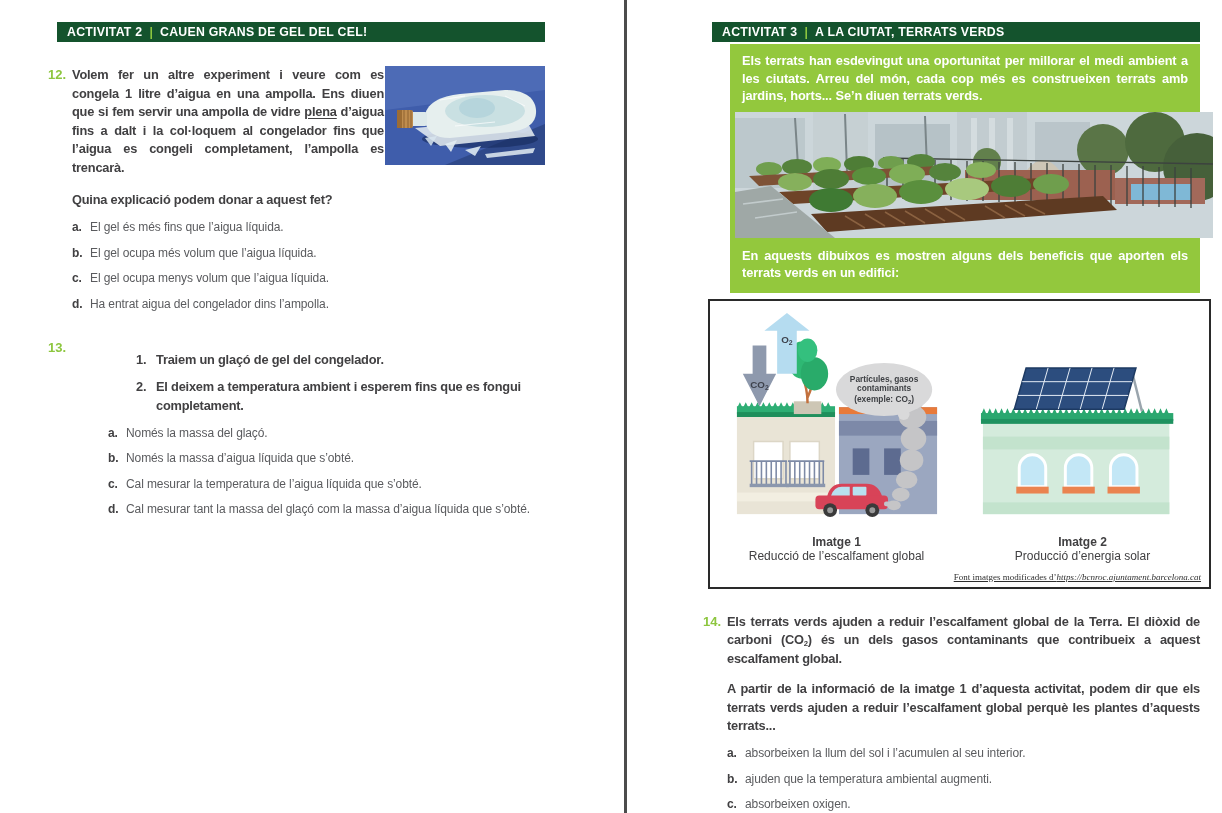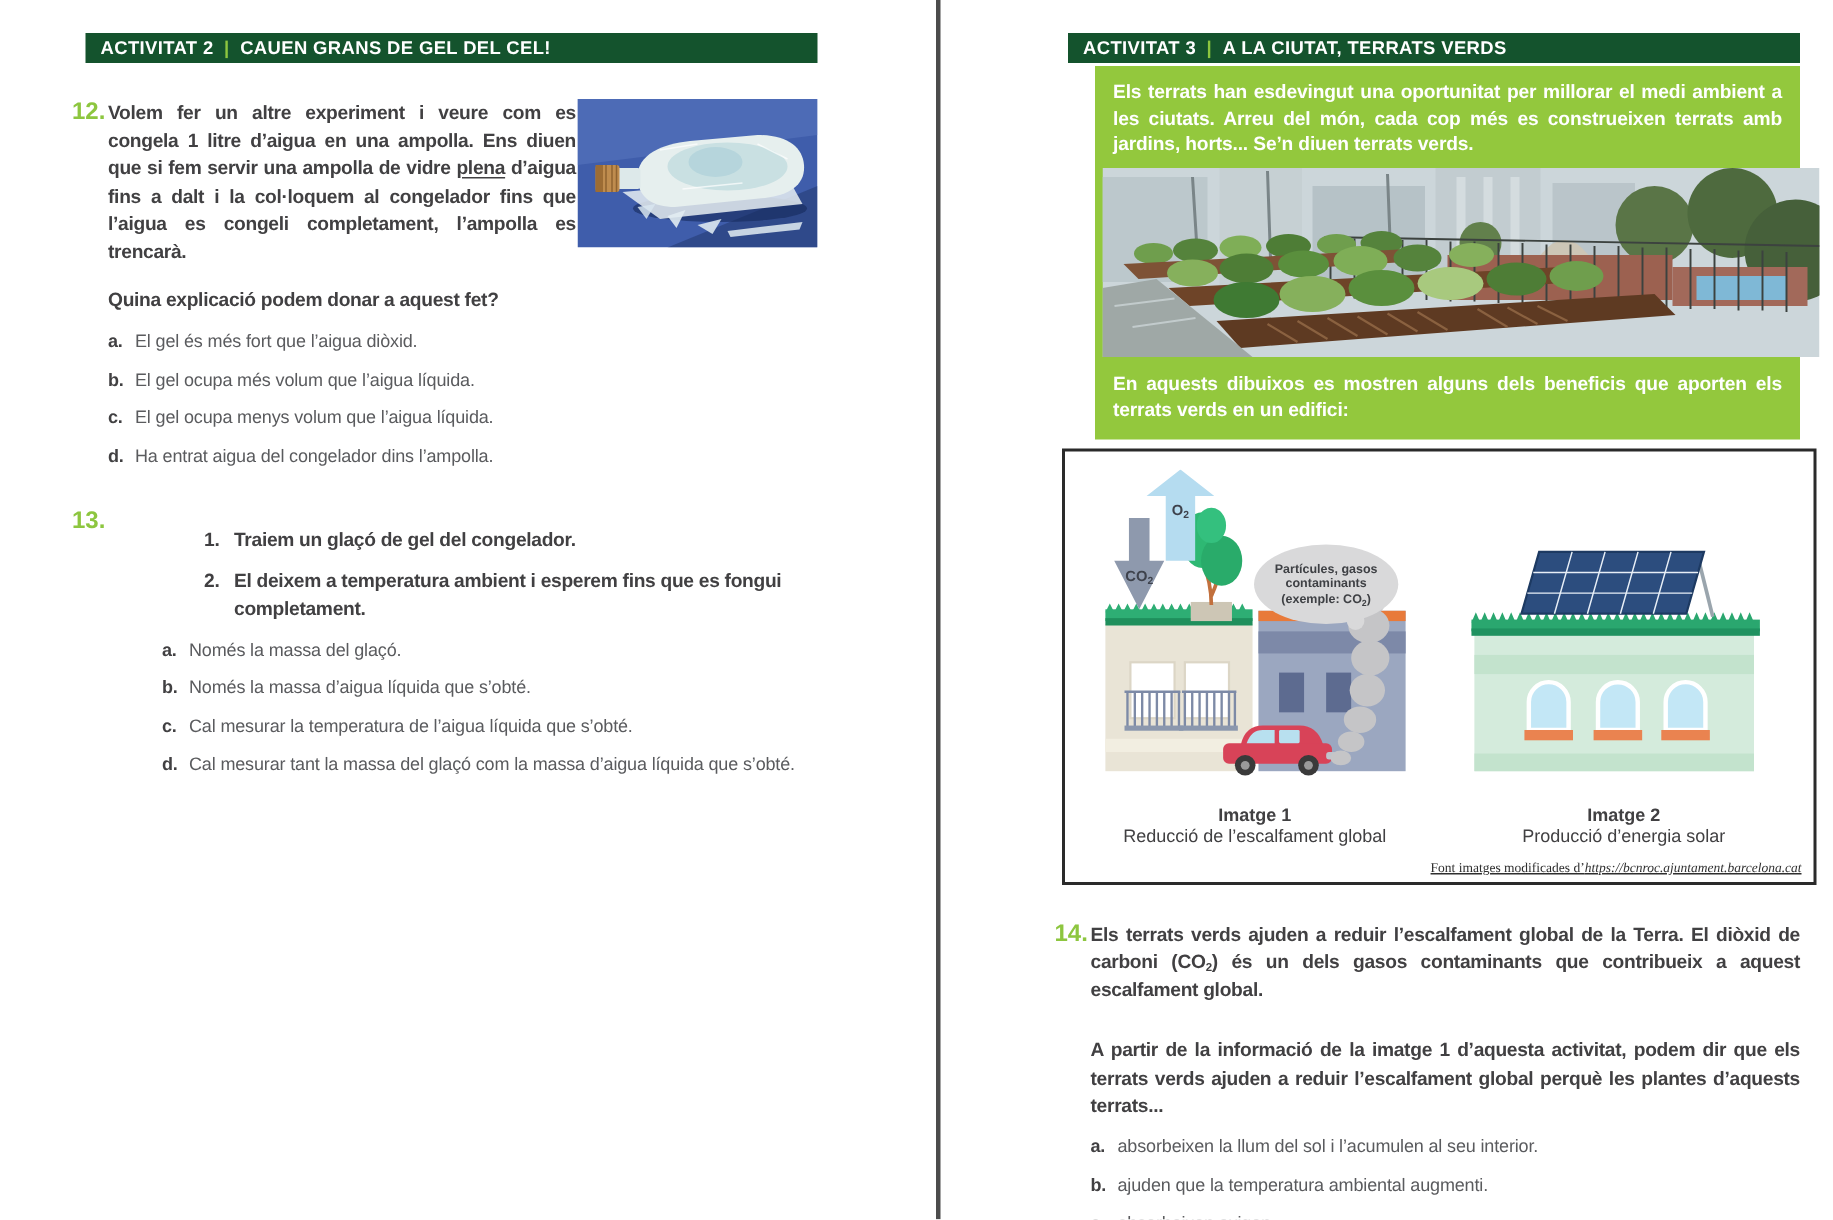--- a/index.html
+++ b/index.html
@@ -8,21 +8,21 @@
   .center-divider{position:absolute;left:624px;top:0;width:3px;height:813px;background:#4c4c4c;}
   .page{position:absolute;top:22px;width:497px;}
   .page-left{left:48px;}
   .page-right{left:703px;}
 
   .act-bar{margin-left:9px;height:20px;line-height:20px;background:#14532d;color:#ffffff;
            font-weight:bold;font-size:12.3px;letter-spacing:.25px;padding:0 10px;white-space:nowrap;}
   .act-bar .sep{color:#8dc63f;font-weight:bold;padding:0 7px;}
 
   .question{display:flex;margin-top:24px;}
-  .q-num{width:24px;flex:none;color:#8dc63f;font-weight:bold;font-size:16px;line-height:18.5px;}
+  .q-num{width:24px;flex:none;color:#8dc63f;font-weight:bold;font-size:13px;line-height:18.5px;}
   .q-content{flex:1;font-size:12.8px;line-height:18.5px;}
   .q-body{margin:0;color:#414042;font-weight:bold;letter-spacing:-.2px;text-align:justify;}
   .sub-question{margin:14px 0 0;color:#414042;font-weight:bold;letter-spacing:-.2px;text-align:justify;}
   .u{text-decoration:underline;text-underline-offset:2px;}
 
   .q12-row{display:flex;align-items:flex-start;}
   .q12-text{width:312px;flex:none;}
   .q12-photo{display:block;margin-left:auto;flex:none;}
 
   .options{margin-top:6px;}
@@ -41,21 +41,21 @@
 
   .diagram-box{margin:6px 0 0 5px;width:483px;border:2px solid #2a2a2a;background:#ffffff;padding:12px 8px 5px;}
   .diagram-row{display:flex;justify-content:center;gap:26px;}
   .diagram-col{width:220px;text-align:center;}
   .cap-title{margin-top:10px;font-size:12px;font-weight:bold;color:#414042;}
   .cap-sub{font-size:12px;color:#414042;}
   .source-line{margin-top:9px;text-align:right;font-family:"Liberation Serif","DejaVu Serif",serif;
                font-size:9px;color:#2f2f2f;text-decoration:underline;}
   .source-line .url{font-style:italic;}
 
-  .q14 p + p{margin-top:22px;}
+  .q14 p + p{margin-top:12px;}
   sub{font-size:.6em;vertical-align:-.28em;line-height:0;}
 
   .bubble-t{font-size:8.5px;font-weight:bold;fill:#3e4044;text-anchor:middle;}
   .arrow-t{font-size:10px;font-weight:bold;fill:#3e424c;text-anchor:middle;}
 </style>
 </head>
 <body>
 
 <div class="sheet">
   <div class="center-divider"></div>
@@ -87,21 +87,21 @@
             <polygon points="60,78 72,74 66,86" fill="#e2ecf2" opacity=".9"></polygon>
             <polygon points="80,84 96,80 90,90" fill="#dce8f0" opacity=".9"></polygon>
             <polygon points="100,88 150,82 148,87 102,92" fill="#e2ecf2" opacity=".85"></polygon>
             <polygon points="40,72 52,70 46,80" fill="#d8e5ee" opacity=".85"></polygon>
           </svg>
         </div>
         <p class="sub-question">Quina explicació podem donar a aquest fet?</p>
         <div class="options">
           <div class="option">
               <span class="opt-letter">a.</span>
-              <span class="opt-text">El gel és més fort que l’aigua diòxid.</span>
+              <span class="opt-text">El gel és més fins que l’aigua líquida.</span>
             </div>
           <div class="option">
               <span class="opt-letter">b.</span>
               <span class="opt-text">El gel ocupa més volum que l’aigua líquida.</span>
             </div>
           <div class="option">
               <span class="opt-letter">c.</span>
               <span class="opt-text">El gel ocupa menys volum que l’aigua líquida.</span>
             </div>
           <div class="option">

